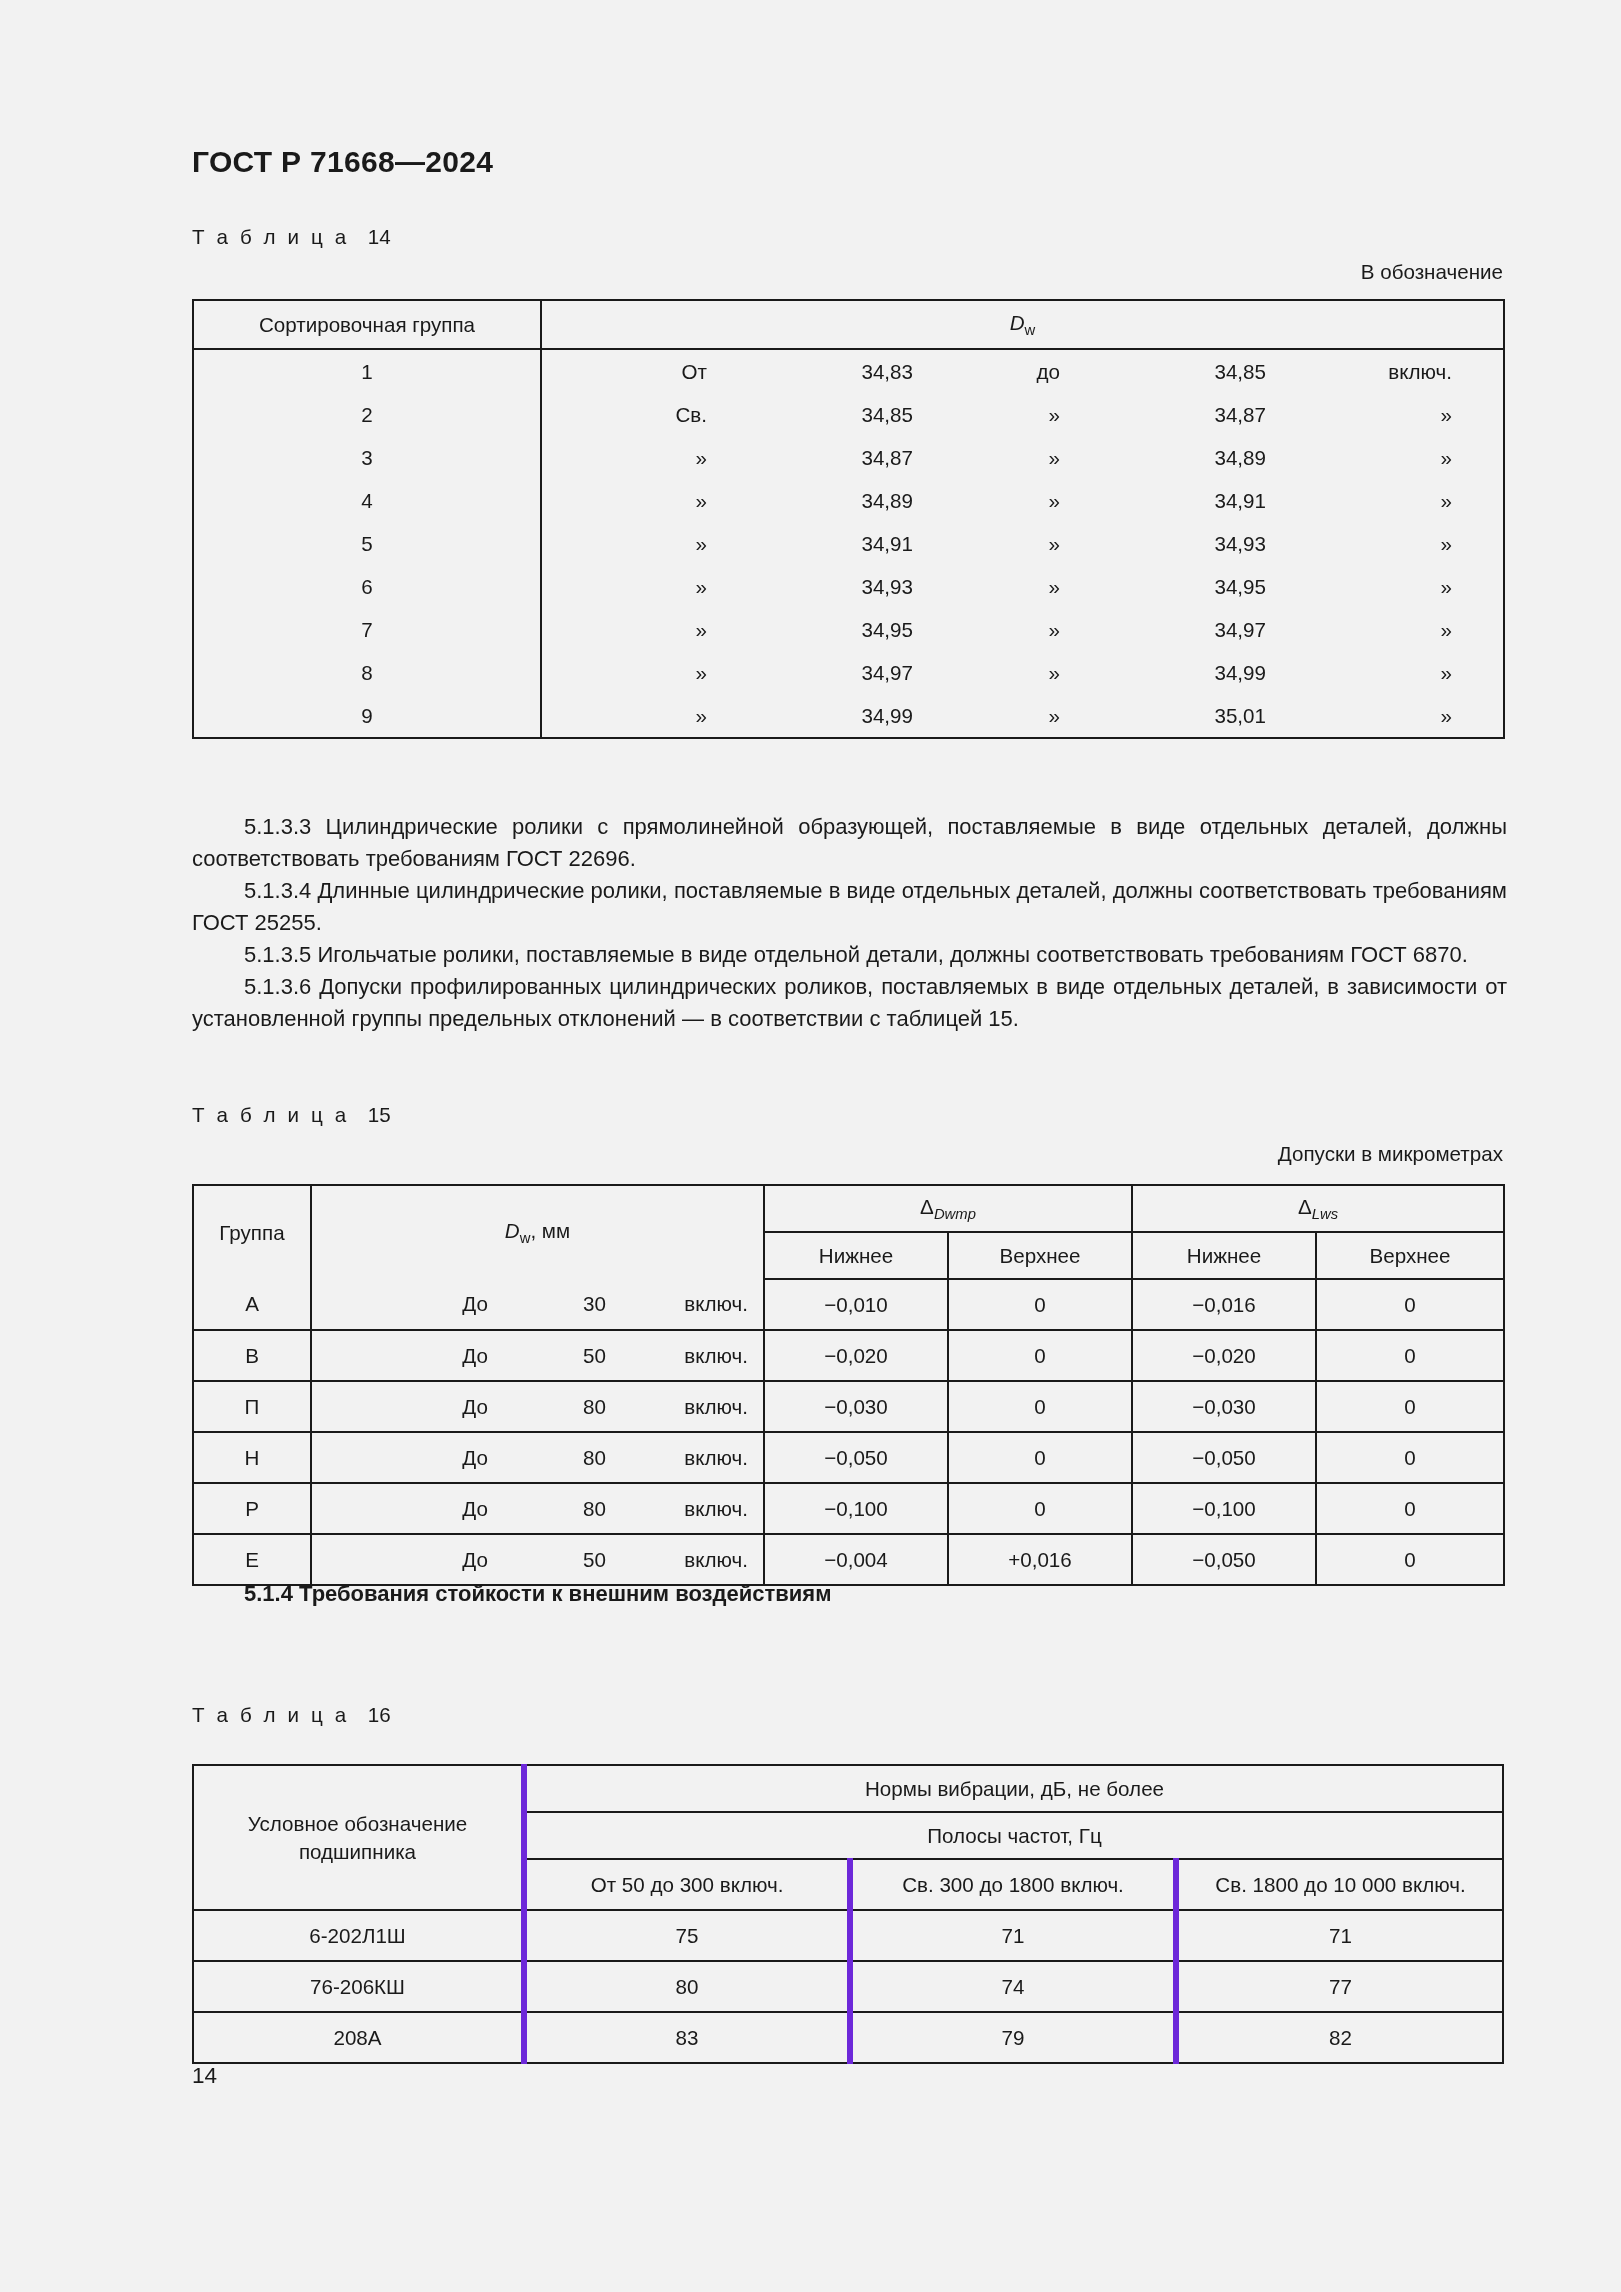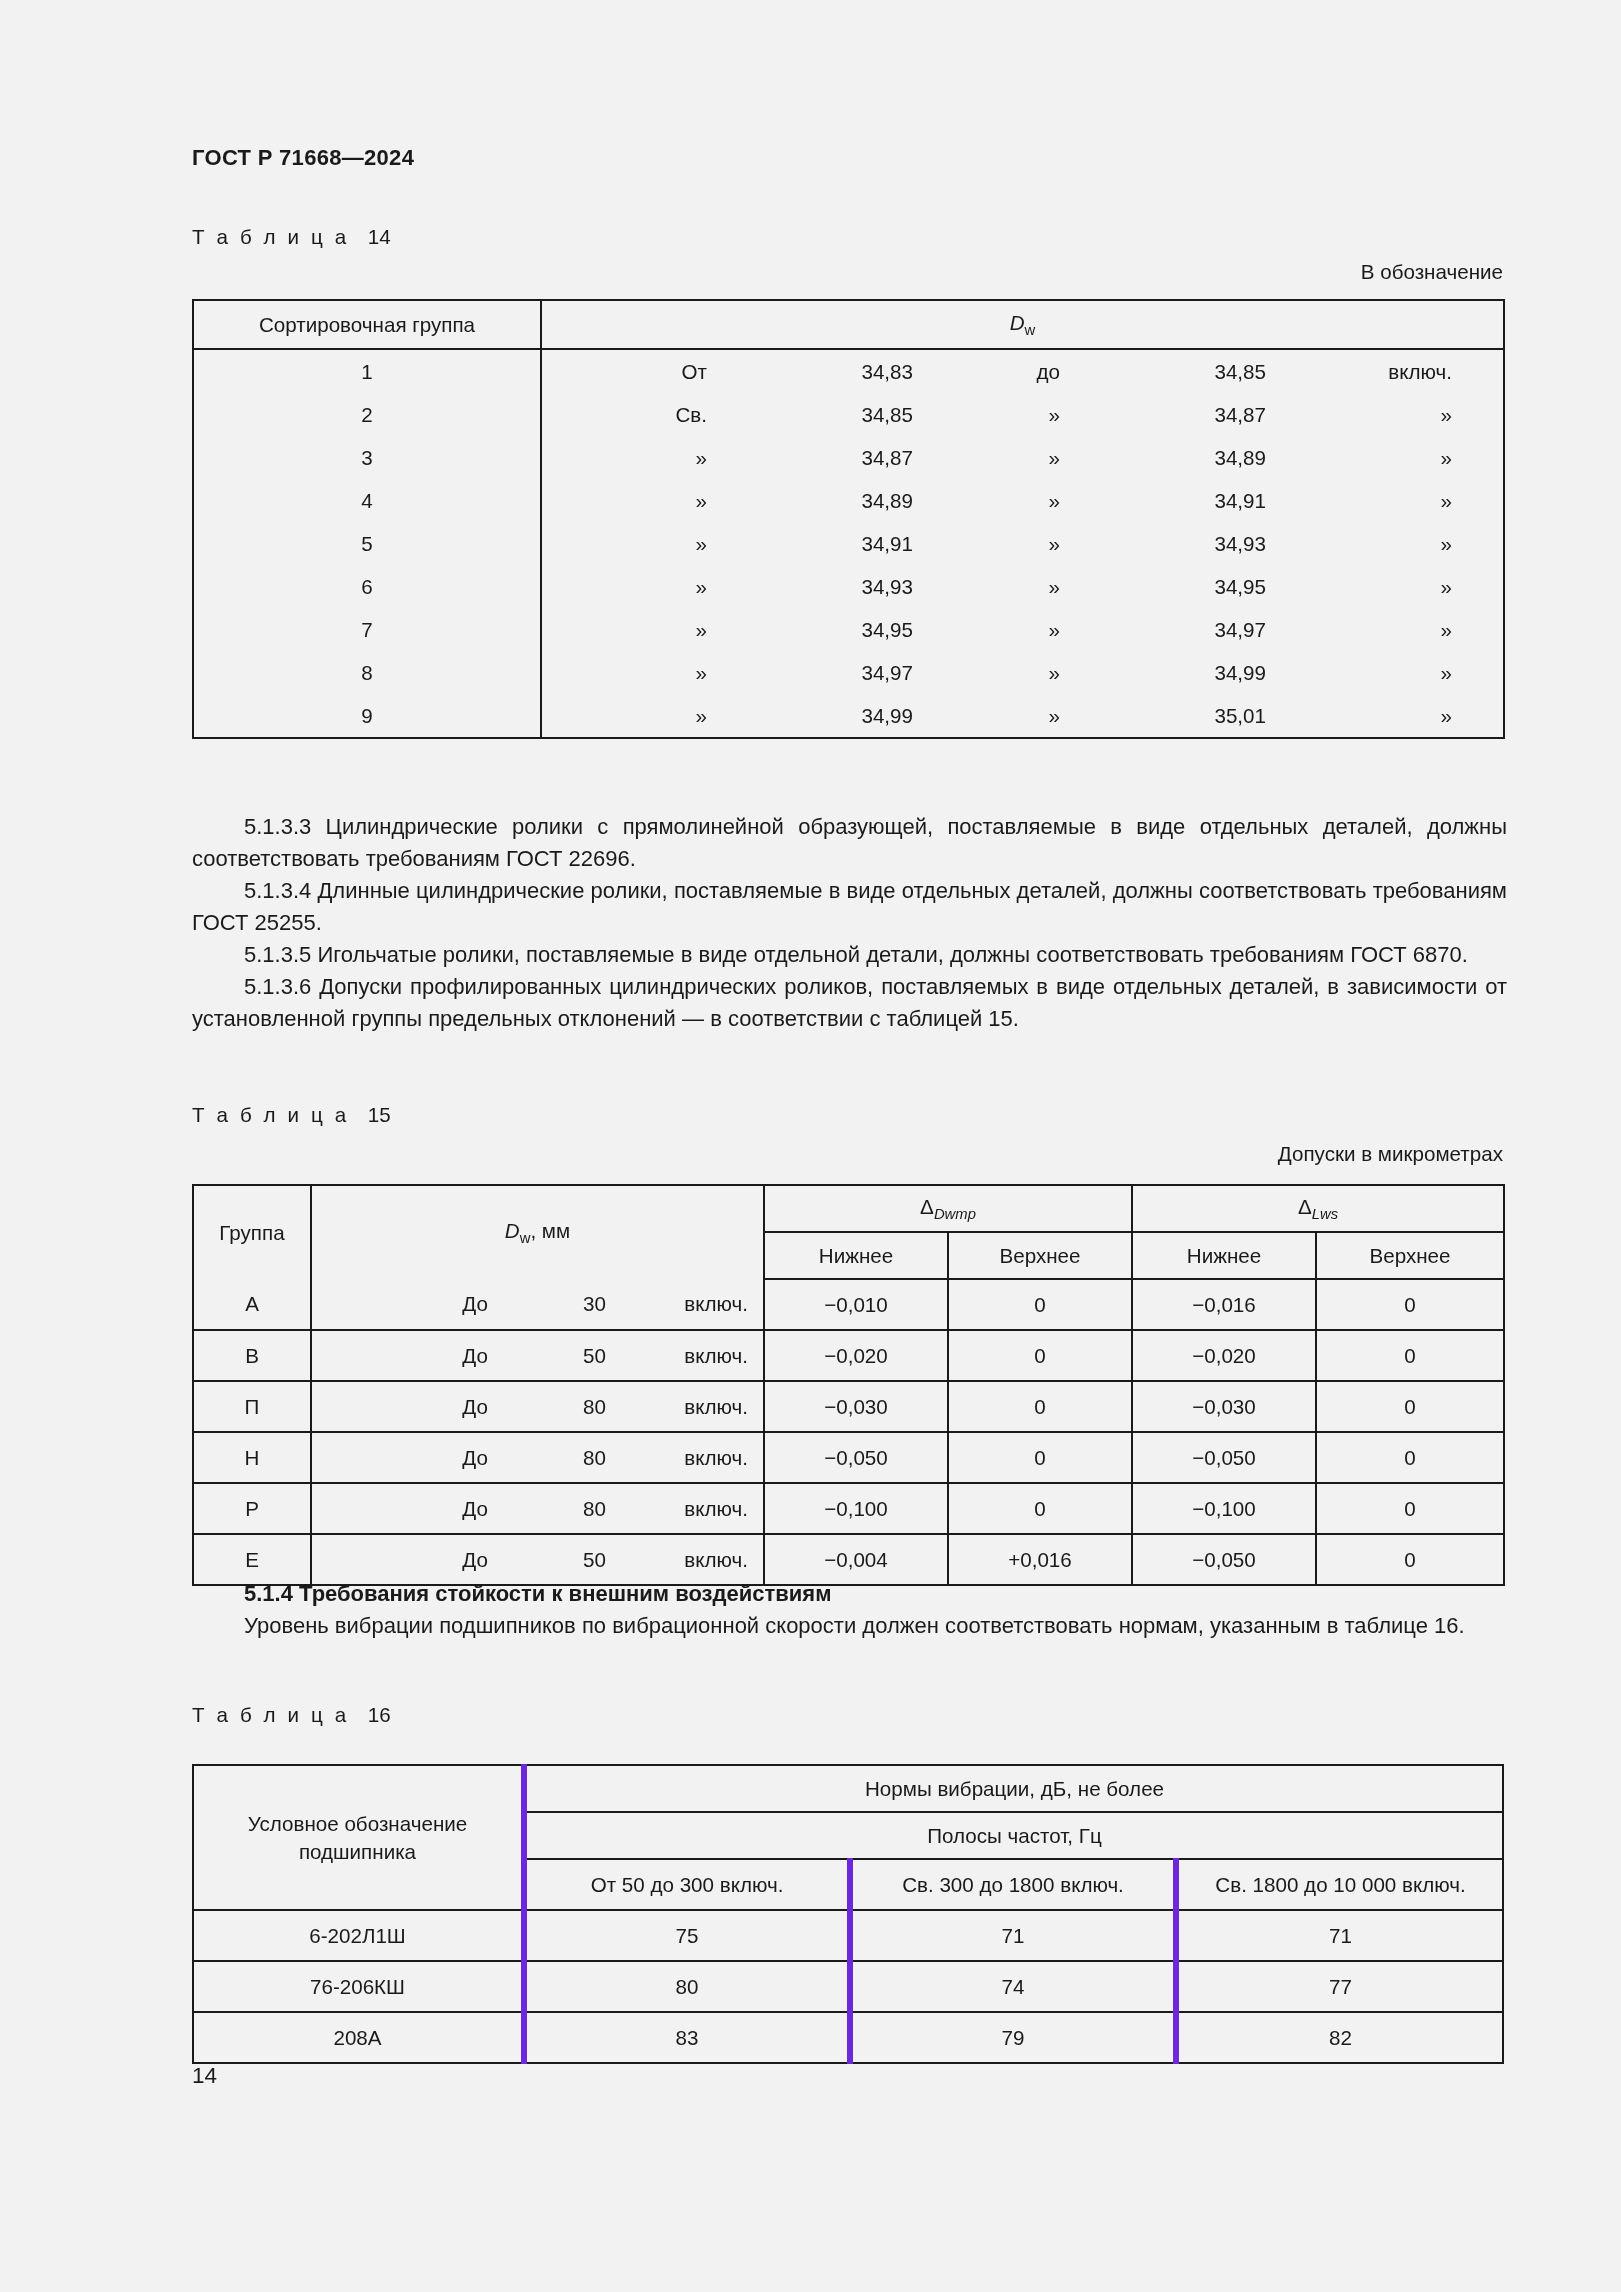--- a/index.html
+++ b/index.html
@@ -21,21 +21,21 @@
     width: 1621px;
     height: 2293px;
     background: #f2f2f2;
   }
 
   
   .doc-header {
     position: absolute;
     left: 192px;
     top: 145px;
-    font-size: 22px;
+    font-size: 30px;
     font-weight: bold;
     letter-spacing: 0.3px;
     text-align: right;
   }
 
   
   .table-caption {
     font-size: 20.6px;
     letter-spacing: 3.1px;
     color: #1a1a1a;
@@ -417,21 +417,20 @@
         <td>−0,004</td>
         <td>+0,016</td>
         <td>−0,050</td>
         <td class="last">0</td>
       </tr>
     </tbody>
   </table>
 
   <div class="abs" style="left:192px; top:1578px; width:1315px;">
     <p class="sect-head" style="margin:0;">5.1.4 Требования стойкости к внешним воздействиям</p>
-    <p class="para" style="margin:0;">Уровень вибрации подшипников по вибрационной скорости должен соответствовать нормам, указанным в таблице 16.</p>
   </div>
 
   <div class="abs table-caption" style="left:192px; top:1703px;">
     <span>Т а б л и ц а</span>
     <span class="num" style="margin-left:9.8px;">16</span>
   </div>
 
   <table class="gost" id="table16">
     <colgroup>
       <col style="width:331px">

